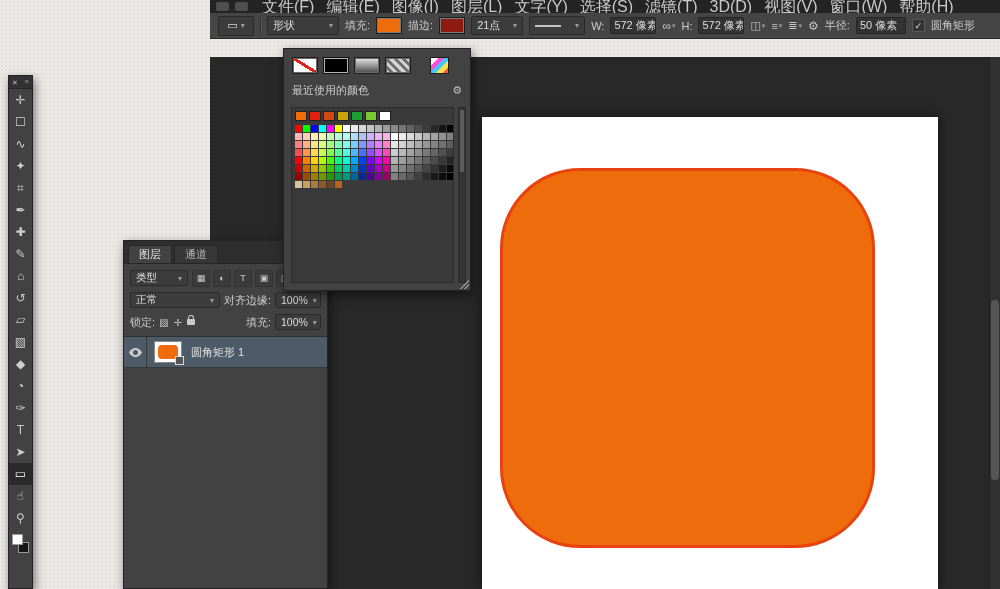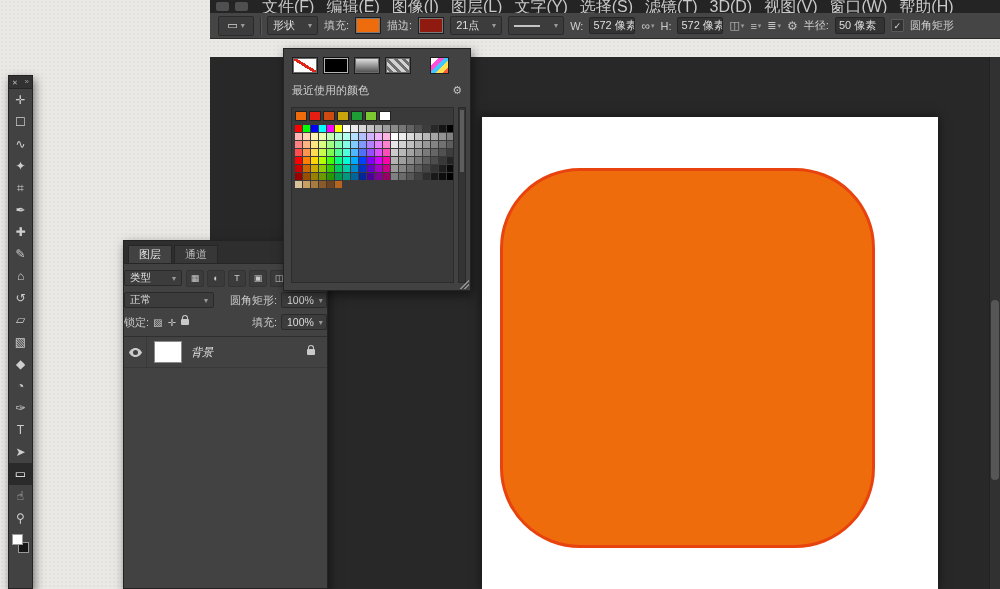--- a/index.html
+++ b/index.html
@@ -15,21 +15,21 @@
   .menu-items{display:flex;margin-left:8px;}
   .mi{padding:0 6px;color:#c9c9c9;font-size:16px;line-height:12px;white-space:nowrap;}
 
   .optionsbar{position:absolute;left:210px;top:13px;width:790px;height:26px;background:#454545;
               border-bottom:1px solid #292929;display:flex;align-items:center;gap:6px;
               padding-left:8px;box-sizing:border-box;overflow:hidden;}
   .ob-label{color:#cccccc;white-space:nowrap;}
   .combo{height:19px;background:#3c3c3c;border:1px solid #2a2a2a;border-radius:2px;
          display:flex;align-items:center;padding:0 5px;color:#dddddd;box-sizing:border-box;white-space:nowrap;}
   .combo::after{content:"▾";color:#9a9a9a;font-size:8px;margin-left:auto;padding-left:5px;}
-  .w72{width:51px}.w56{width:56px}.w52{width:52px}
+  .w72{width:72px}.w56{width:56px}.w52{width:52px}
   .combo.sm{height:16px;font-size:10.5px;}
   .vsep{width:1px;height:18px;background:#303030;box-shadow:1px 0 0 #575757;flex:0 0 auto;}
   .tool-preset{height:20px;width:36px;background:#3c3c3c;border:1px solid #2a2a2a;border-radius:2px;
                display:flex;align-items:center;justify-content:center;gap:3px;color:#d5d5d5;box-sizing:border-box;}
   .tool-preset .cr{color:#9a9a9a;font-size:8px;}
   .swatch{width:24px;height:15px;border:1px solid #1d1d1d;box-shadow:inset 0 0 0 1px #7a7a7a;
           display:inline-block;flex:0 0 auto;}
   .numfield{width:46px;height:17px;background:#333333;border:1px solid #252525;border-radius:2px;color:#dddddd;
             display:flex;align-items:center;padding:0 3px;overflow:hidden;white-space:nowrap;box-sizing:border-box;}
   .numfield.w50{width:50px;}
@@ -93,21 +93,21 @@
            background:repeating-linear-gradient(135deg,#8f8f8f 0 1px,transparent 1px 3px);
            clip-path:polygon(100% 0,100% 100%,0 100%);}
 
   
   #layers-panel{position:absolute;left:123px;top:240px;width:205px;height:349px;z-index:30;overflow:hidden;}
   .lp-tabbar{height:22px;background:#2e2e2e;display:flex;align-items:flex-end;padding-left:4px;border-bottom:1px solid #262626;}
   .lp-tab{height:17px;padding:0 10px;display:flex;align-items:center;color:#b5b5b5;background:#373737;
           border:1px solid #262626;border-bottom:none;margin-right:2px;}
   .lp-tab.active{background:#424242;color:#e5e5e5;}
   .lp-menu{margin-left:auto;margin-right:5px;align-self:center;color:#b5b5b5;font-size:9px;}
-  .lp-row{display:flex;align-items:center;gap:4px;padding:0 0;height:22px;}
+  .lp-row{display:flex;align-items:center;gap:4px;padding:0 6px;height:22px;}
   .lp-row.first{padding-top:3px;}
   .f-ico{width:16px;height:15px;border:1px solid #333333;background:#3b3b3b;color:#c9c9c9;font-size:9px;
          display:flex;align-items:center;justify-content:center;border-radius:2px;flex:0 0 auto;}
   .l-ico{color:#c5c5c5;font-size:10px;flex:0 0 auto;}
   .push-r{margin-left:auto;}
   .lp-divider{height:1px;background:#2f2f2f;margin-top:3px;}
   .layer-row{display:flex;align-items:center;height:30px;border-bottom:1px solid #383838;position:relative;}
   .layer-row.selected{background:#4d5a68;}
   .eye-box{width:22px;display:flex;align-items:center;justify-content:center;border-right:1px solid #383838;height:100%;flex:0 0 auto;}
   .thumb{width:28px;height:22px;background:#ffffff;border:1px solid #8a8a8a;margin-left:7px;position:relative;flex:0 0 auto;box-sizing:border-box;}
@@ -440,47 +440,49 @@
           <span class="f-ico">T</span>
           <span class="f-ico">▣</span>
           <span class="f-ico">◫</span>
         </span>
     </div>
 
     <div class="lp-row">
       <div class="combo sm" style="width:90px">
         <span>正常</span>
       </div>
-      <span class="ob-label push-r">圆角矩形:</span>
+      <span class="ob-label push-r">对齐边缘:</span>
       <div class="combo sm" style="width:46px">
         <span>100%</span>
       </div>
     </div>
 
     <div class="lp-row">
       <span class="ob-label">锁定:</span>
       <span style="display:flex;gap:5px;align-items:center">
           <span class="l-ico">▨</span>
           <span class="l-ico">✛</span>
           <span class="css-lock"></span>
         </span>
       <span class="ob-label push-r">填充:</span>
       <div class="combo sm" style="width:46px">
         <span>100%</span>
       </div>
     </div>
 
     <div class="lp-divider"></div>
 
-
-    <div class="layer-row">
+    <div class="layer-row selected">
       <span class="eye-box">
         <svg width="13" height="9" viewBox="0 0 13 9">
             <path d="M6.5 0C3.2 0 .9 2.6 0 4.5.9 6.4 3.2 9 6.5 9s5.6-2.6 6.5-4.5C12.1 2.6 9.8 0 6.5 0zm0 7a2.5 2.5 0 1 1 0-5 2.5 2.5 0 0 1 0 5z" fill="#cccccc"></path>
           </svg>
       </span>
-      <span class="thumb" style="background: rgb(255, 255, 255);"></span>
-      <span class="lname italic">背景</span>
-      <span class="css-lock row-lock"></span>
-    </div>
+      <span class="thumb">
+        <span class="shp" style="background: rgb(238, 108, 12);"></span>
+        <span class="badge"></span>
+      </span>
+      <span class="lname">圆角矩形 1</span>
+    </div>
+
   </div>
 
 </div>
 
 </body></html>

